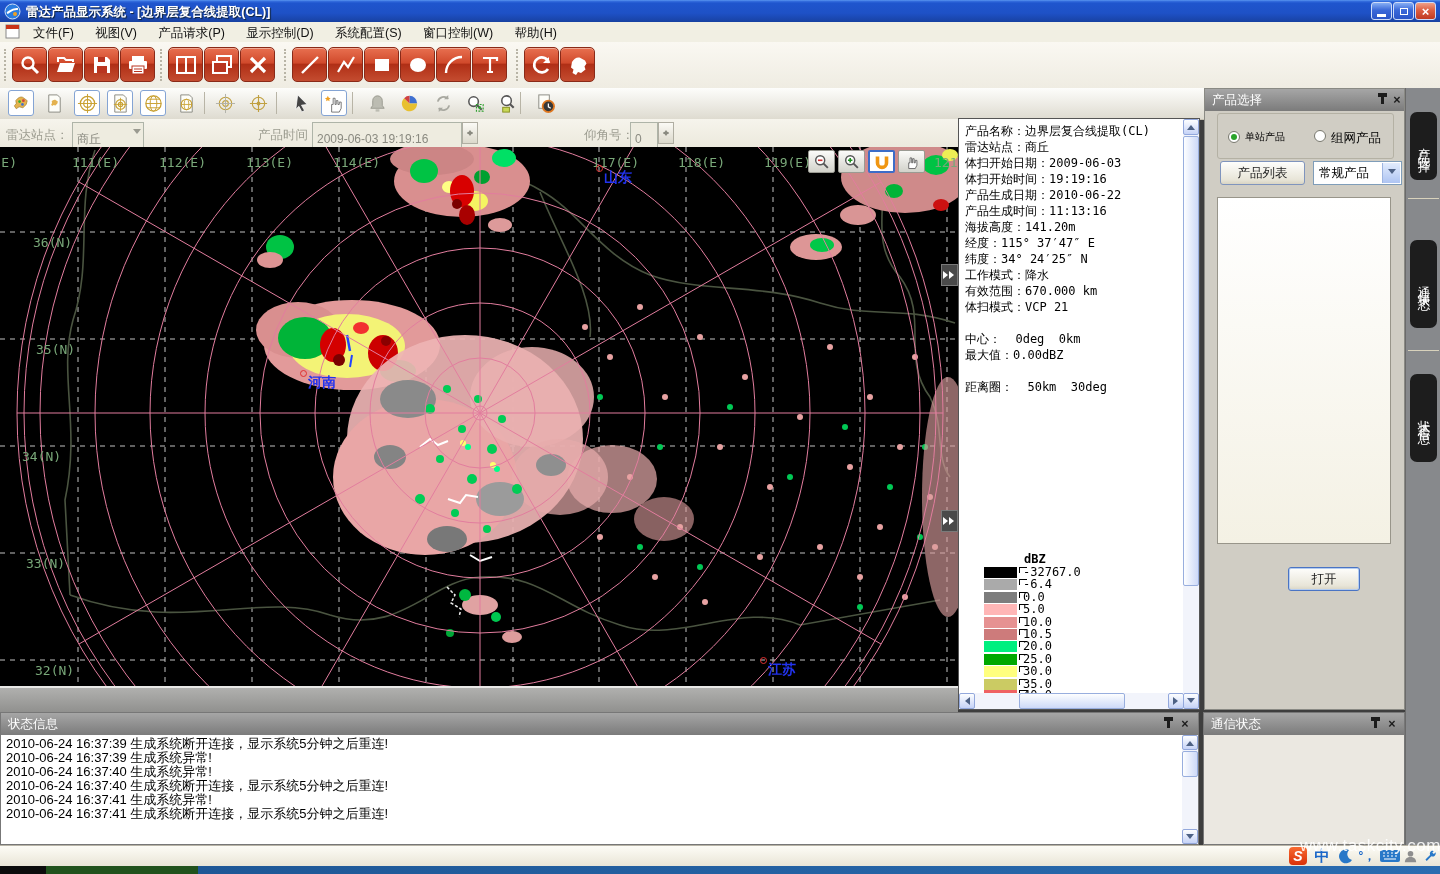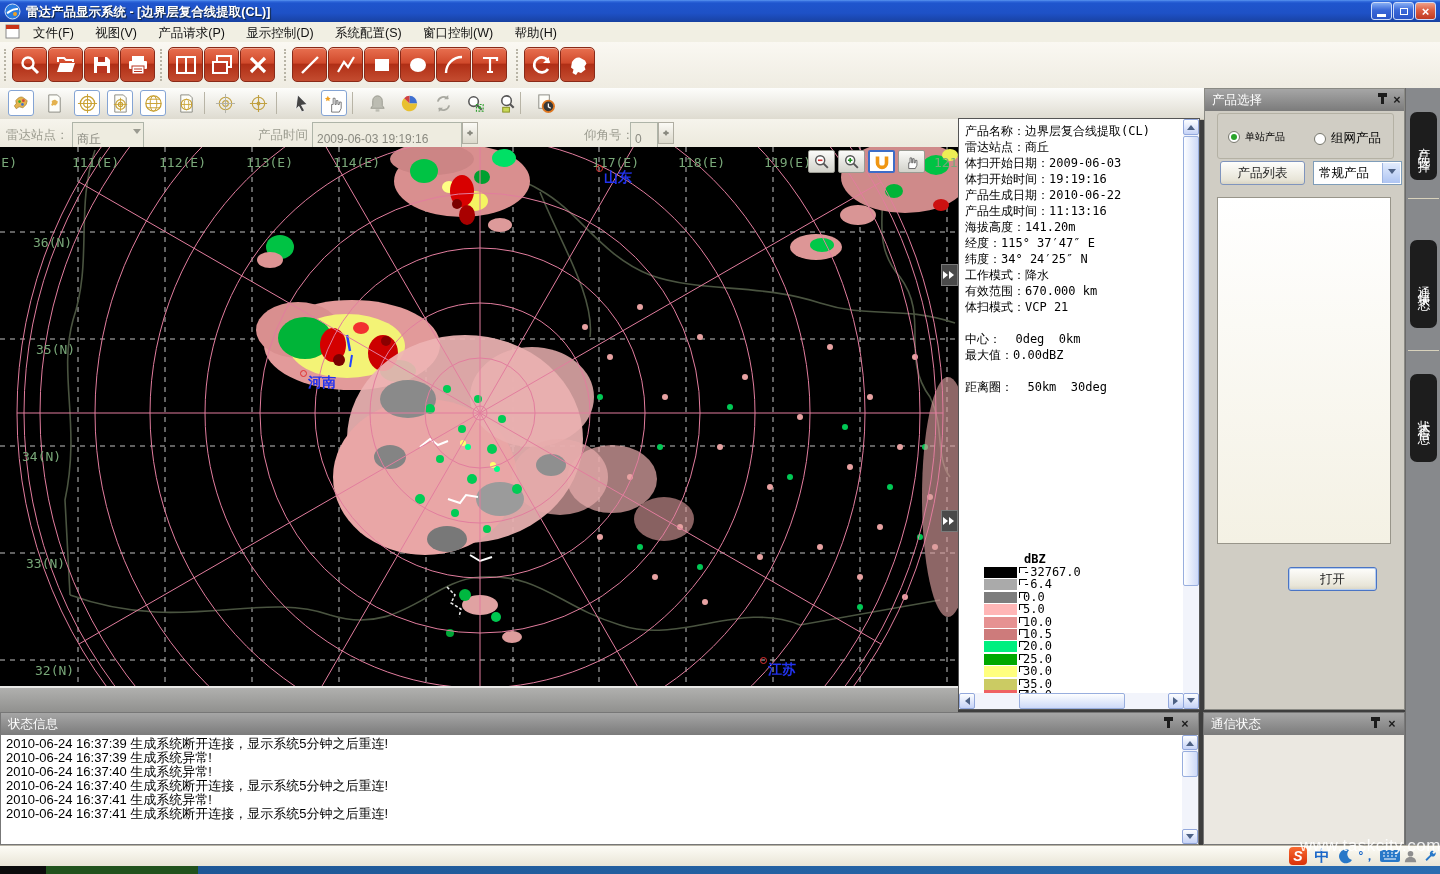--- a/index.html
+++ b/index.html
@@ -729,36 +729,36 @@
         </div>
       <div class="hdric" style="left:185px">
           <span>×</span>
         </div>
     </div>
     <div class="a groupbox" style="left:12px;top:24px;width:177px;height:46px">
       <div class="a" style="left:10px;top:16px;display:flex;align-items:center;gap:5px">
         <span class="radio on"></span>
         <span style="font-size:10px">单站产品</span>
       </div>
-      <div class="a" style="left:96px;top:16px;display:flex;align-items:center;gap:5px">
+      <div class="a" style="left:96px;top:16px;display:flex;gap:5px">
         <span class="radio"></span>
         <span style="font-size:12.5px">组网产品</span>
       </div>
     </div>
     <div class="a xpbtn" style="left:15px;top:72px;width:85px;height:24px">
       <span>产品列表</span>
     </div>
     <div class="a combo" style="left:108px;top:72px;width:89px;height:24px;padding-left:5px">
       <span>常规产品</span>
       <div class="combobtn">
           <div class="ard" style="margin:0"></div>
         </div>
     </div>
     <div class="a listbox" style="left:12px;top:108px;width:174px;height:347px"></div>
-    <div class="a xpbtn" style="left:83px;top:478px;width:89px;height:24px;border:1px solid #4a74c4;box-shadow:0 0 0 1px #b4ccf0 inset">
+    <div class="a xpbtn" style="left:83px;top:478px;width:72px;height:24px;border:1px solid #4a74c4;box-shadow:0 0 0 1px #b4ccf0 inset">
       <span>打开</span>
     </div>
   </div>
 
   <div class="a tabstrip">
     <div class="vtab" style="top:24px;height:68px">产品选择</div>
     <div class="vsep" style="top:110px"></div>
     <div class="vtab" style="top:152px;height:88px">通信状态</div>
     <div class="vsep" style="top:262px"></div>
     <div class="vtab" style="top:286px;height:88px">状态信息</div>

